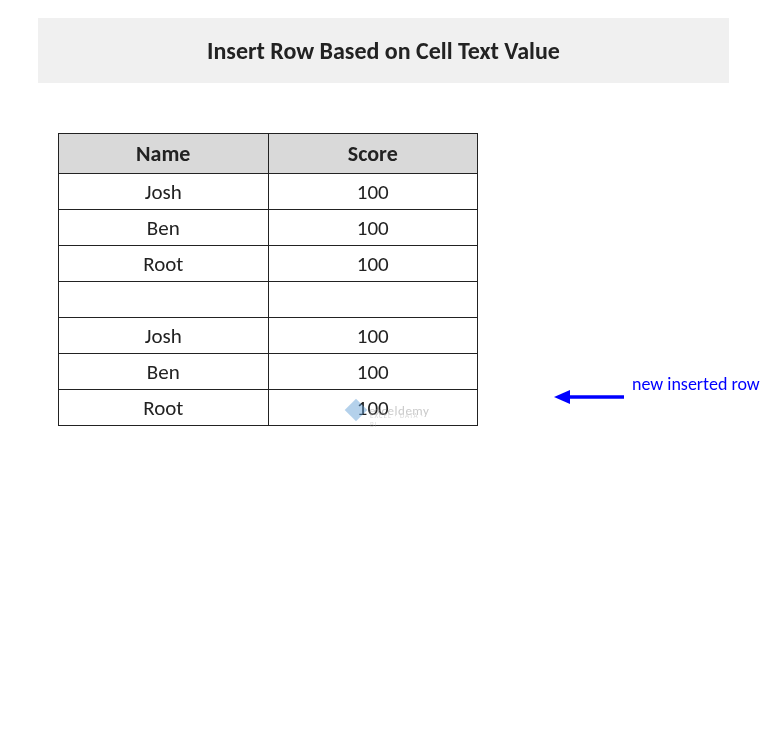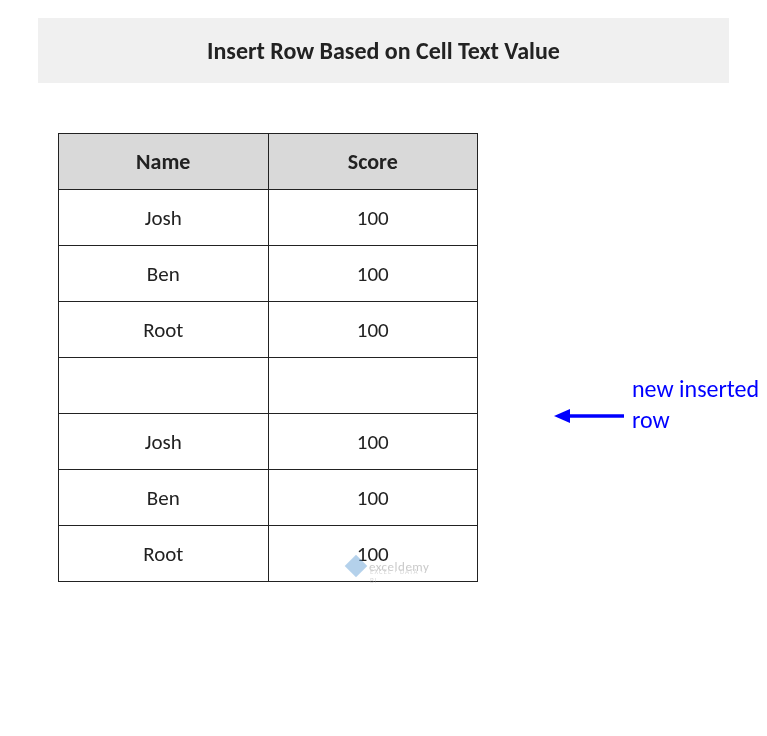--- a/index.html
+++ b/index.html
@@ -31,30 +31,30 @@
       margin-left: 58px;
     }
     .data-table {
       border-collapse: collapse;
       width: 420px;
     }
     .data-table th,
     .data-table td {
       border: 1.5px solid #222;
       padding: 0;
-      height: 56px;
+      height: 36px;
       text-align: center;
       font-size: 21px;
       color: #222;
       vertical-align: middle;
     }
     .data-table th {
       background: #d9d9d9;
       font-weight: bold;
-      height: 56px;
+      height: 40px;
       font-size: 22px;
     }
     .col-name {
       width: 210px;
     }
     .col-score {
       width: 210px;
       margin-left: 41px;
     }
     .merged-cell {
@@ -66,21 +66,21 @@
       left: 496px;
       top: 252px;
       display: flex;
       align-items: center;
     }
     .arrow-svg {
       flex-shrink: 0;
     }
     .annotation-text {
       color: #0000ff;
-      font-size: 24px;
+      font-size: 18px;
       line-height: 1.3;
       margin-left: 8px;
       position: relative;
       top: -12px;
     }
     .watermark {
       position: absolute;
       left: 290px;
       bottom: 8px;
       display: flex;

